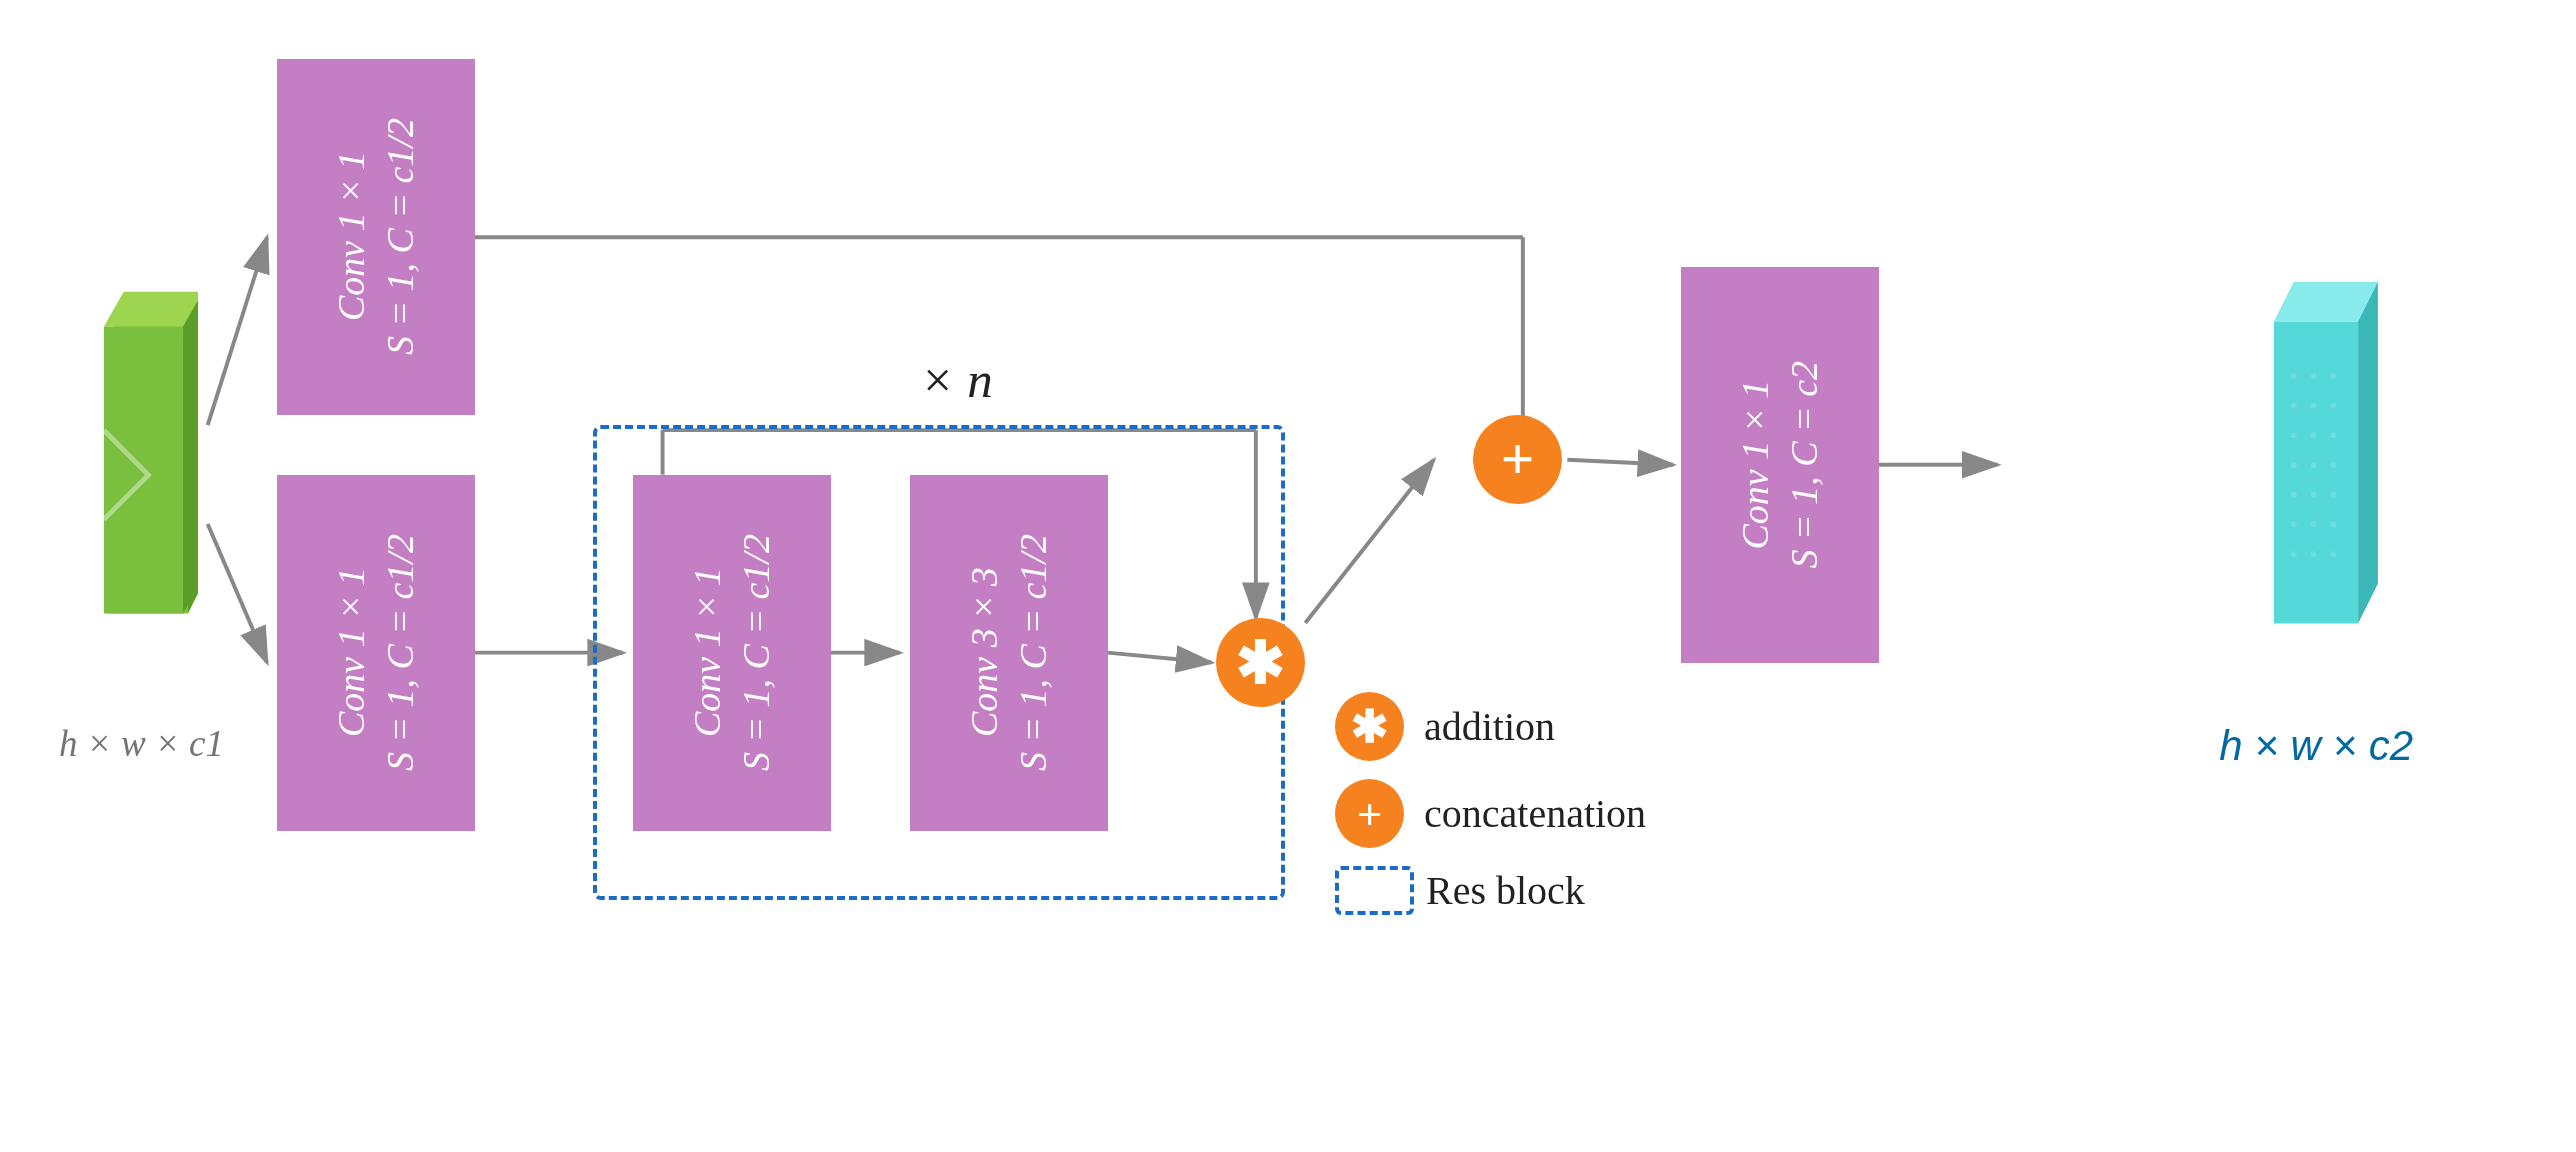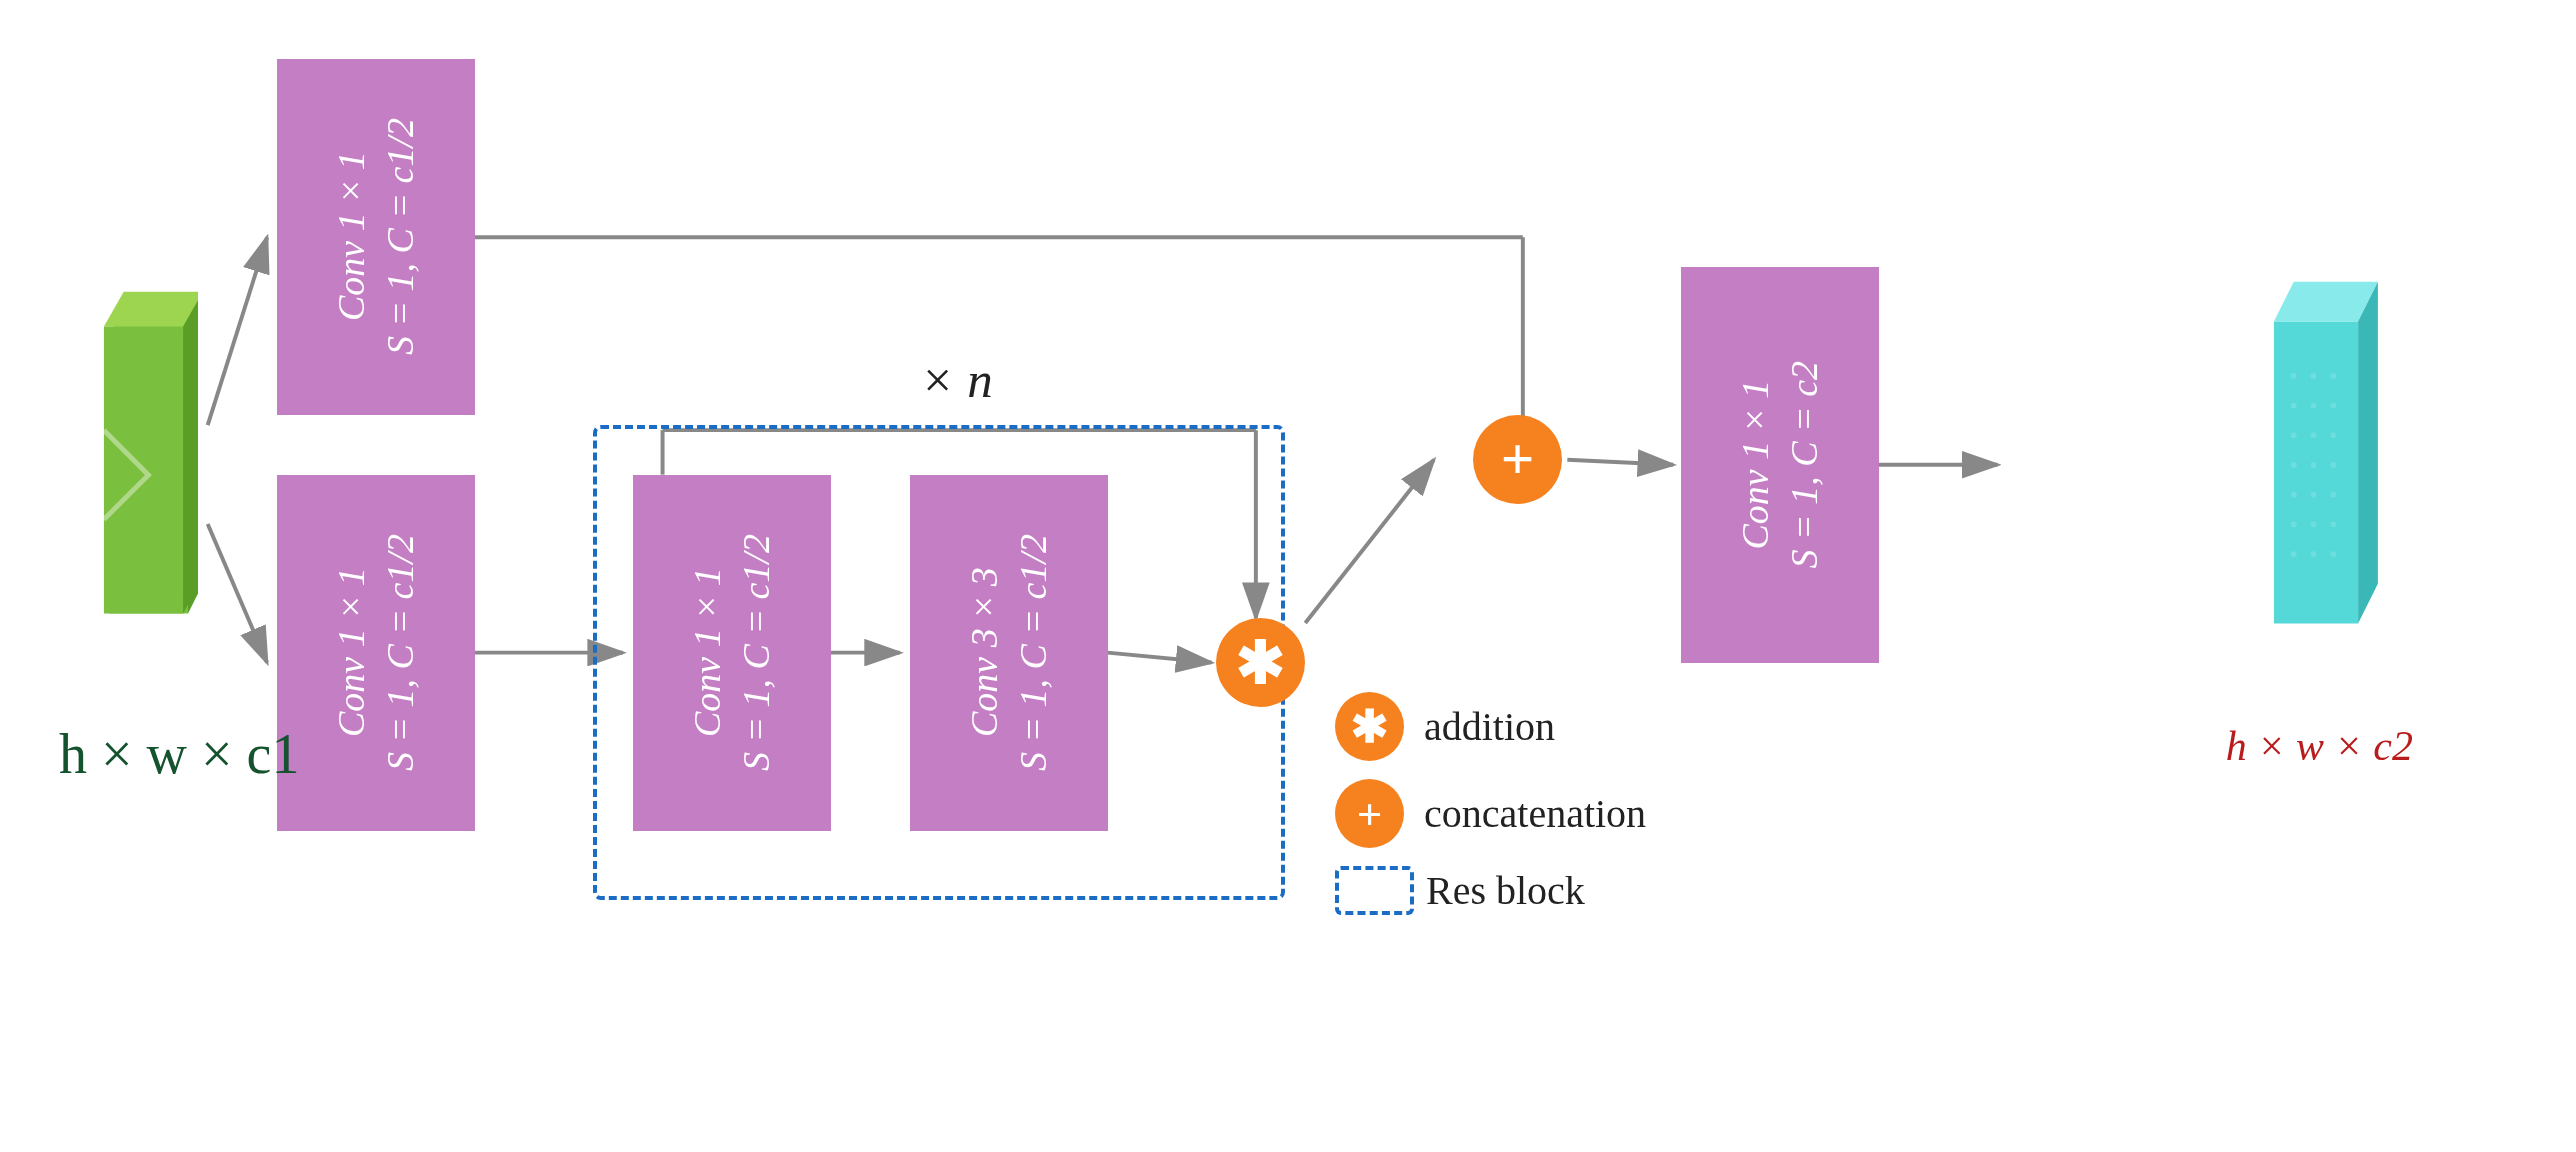--- a/index.html
+++ b/index.html
@@ -146,33 +146,34 @@
       font-style: italic;
       color: #222;
       font-family: 'Times New Roman', serif;
     }
 
     
     .input-label {
       position: absolute;
       left: 59px;
       top: 722px;
-      font-size: 56px;
-      color: #14532d;
+      font-size: 37px;
+      color: #737373;
       font-family: 'Times New Roman', serif;
+      font-style: italic;
     }
 
     
     .output-label {
       position: absolute;
       right: 163px;
       top: 722px;
       font-size: 42px;
-      color: #b91c1c;
-      font-family: Liberation Serif, serif;
+      color: #0369a1;
+      font-family: Liberation Sans, sans-serif;
       font-style: italic;
     }
 
     
     .legend {
       position: absolute;
       left: 1335px;
       top: 692px;
       display: flex;
       flex-direction: column;

